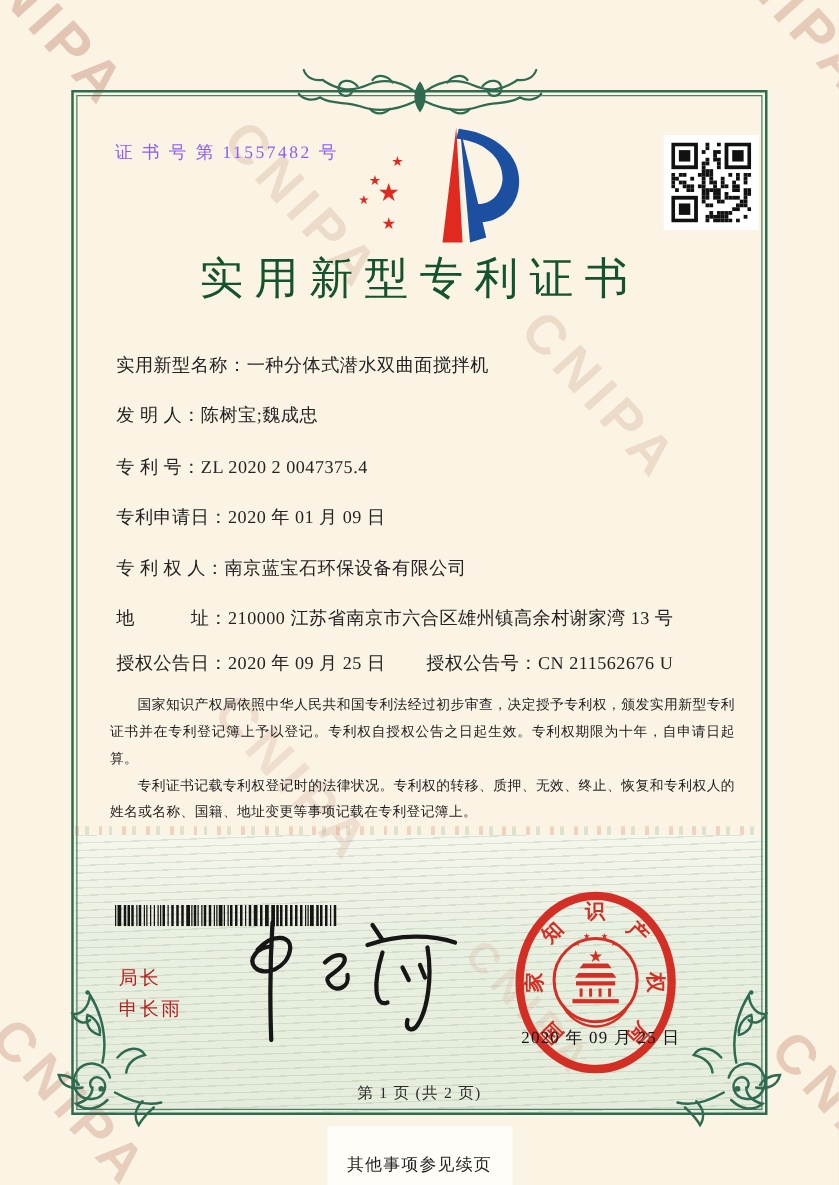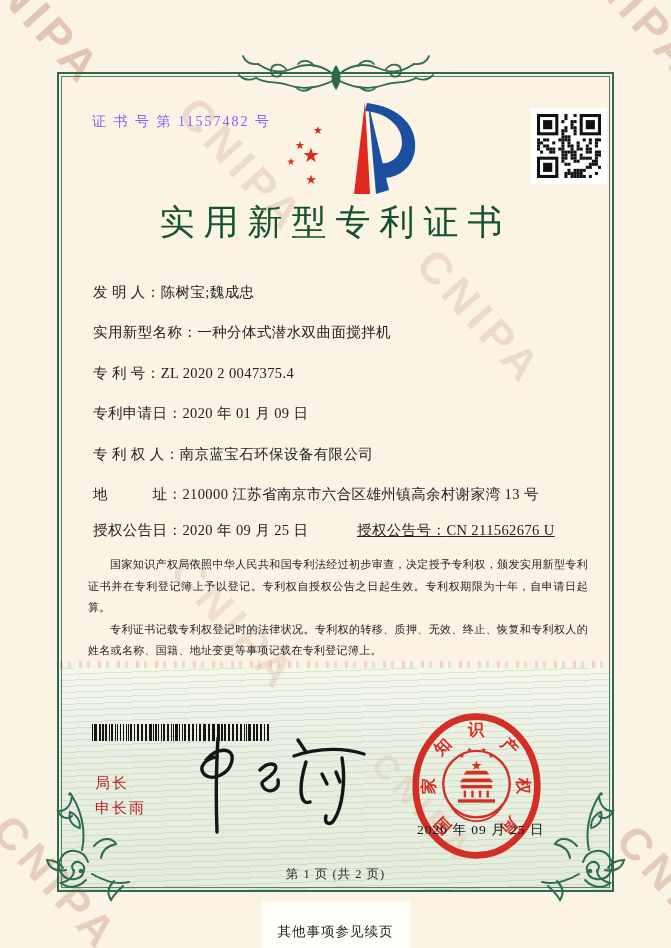--- a/index.html
+++ b/index.html
@@ -33,21 +33,21 @@
   .logo{position:absolute;left:282px;top:100px;z-index:4;}
   .qr-box{position:absolute;left:531px;top:108px;width:76px;height:76px;background:#fff;z-index:4;}
   .qr-box svg{position:absolute;left:6px;top:6px;}
   .title{position:absolute;left:0;right:0;top:199px;z-index:4;text-align:center;
          font-size:35px;font-weight:normal;letter-spacing:9px;color:#14532d;}
   .fields{position:absolute;left:93px;top:283px;width:505px;z-index:4;}
   .frow{height:40.4px;font-size:14.5px;letter-spacing:.4px;color:#232323;white-space:nowrap;}
   .frow .lab{color:#232323;}
   .grant-row{position:absolute;left:93px;top:521px;width:505px;z-index:4;font-size:14.5px;
              letter-spacing:.4px;white-space:nowrap;}
-  .grant-row .pair2{position:absolute;left:264px;top:0;text-decoration:underline;}
+  .grant-row .pair2{position:absolute;left:248px;top:0;}
   .body-text{position:absolute;left:88px;top:554px;width:500px;z-index:4;font-size:11px;
              line-height:21.5px;text-align:justify;color:#1e1e1e;letter-spacing:.3px;}
   .body-text p{margin:0;text-indent:2em;}
   .barcode{position:absolute;left:92px;top:724px;z-index:4;}
   .signer{position:absolute;left:95px;top:770px;z-index:4;font-family:"Liberation Sans",sans-serif;
           font-size:15px;color:#b91c1c;line-height:25px;letter-spacing:2px;}
   .signature{position:absolute;left:190px;top:730px;z-index:4;}
   .seal{position:absolute;left:405px;top:710px;z-index:5;opacity:.95;}
   .seal-date{position:absolute;left:417px;top:821px;width:140px;z-index:6;font-size:13.5px;
              letter-spacing:1px;color:#141414;}
@@ -267,24 +267,24 @@
         <rect x="0" y="42.666666666666664" width="21.333333333333332" height="21.333333333333332" fill="#111"></rect>
         <rect x="3.0476190476190474" y="45.71428571428571" width="15.238095238095237" height="15.238095238095237" fill="#fff"></rect>
         <rect x="6.095238095238095" y="48.76190476190476" width="9.142857142857142" height="9.142857142857142" fill="#111"></rect>
       </svg>
   </div>
 
   <div class="title">实用新型专利证书</div>
 
   <div class="fields">
     <div class="frow">
+      <span class="lab">实用新型名称：</span><span class="val">一种分体式潜水双曲面搅拌机</span>
+    </div>
+    <div class="frow">
       <span class="lab">发  明  人：</span><span class="val">陈树宝;魏成忠</span>
-    </div>
-    <div class="frow">
-      <span class="lab">实用新型名称：</span><span class="val">一种分体式潜水双曲面搅拌机</span>
     </div>
     <div class="frow">
       <span class="lab">专  利  号：</span><span class="val">ZL 2020 2 0047375.4</span>
     </div>
     <div class="frow">
       <span class="lab">专利申请日：</span><span class="val">2020 年 01 月 09 日</span>
     </div>
     <div class="frow">
       <span class="lab">专 利 权 人：</span><span class="val">南京蓝宝石环保设备有限公司</span>
     </div>

